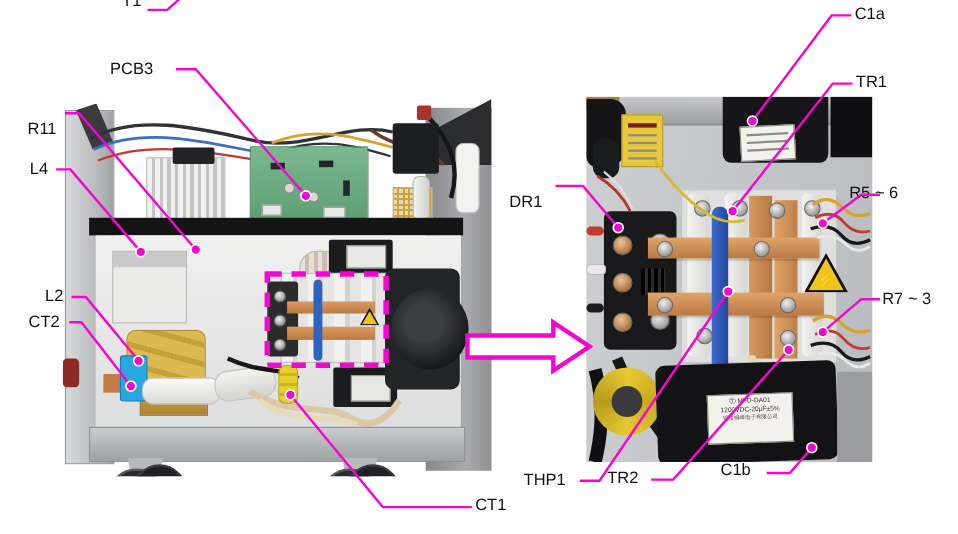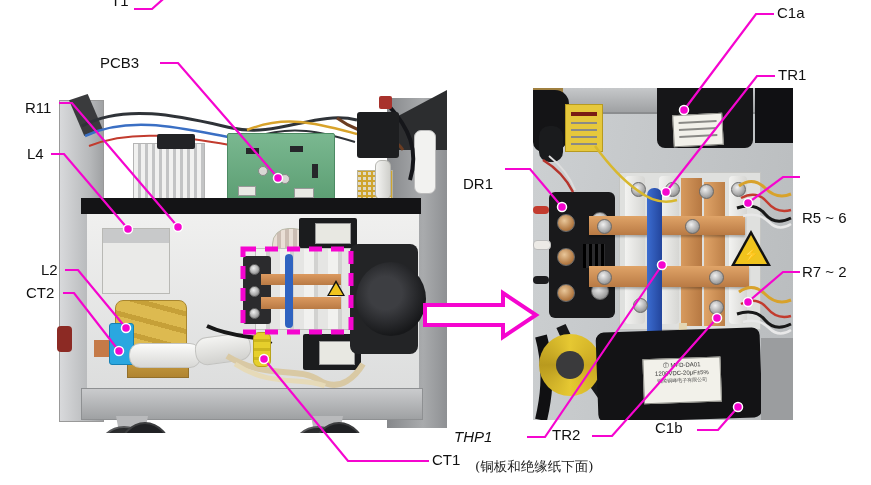--- a/index.html
+++ b/index.html
@@ -256,28 +256,27 @@
       <circle cx="562" cy="207" r="4.5"></circle>
       <circle cx="748" cy="203" r="4.5"></circle>
       <circle cx="748" cy="302" r="4.5"></circle>
     </g>
     <rect x="243" y="249" width="108" height="83" fill="none" stroke="#f505cf" stroke-width="5" stroke-dasharray="13 9"></rect>
     <polygon points="425,305 503,305 503,293 536,315 503,337 503,325 425,325" fill="#ffffff" stroke="#f505cf" stroke-width="4"></polygon>
   </svg>
 
   <div class="lbl" style="left:111px;top:-7px;">T1</div>
   <div class="lbl" style="left:100px;top:55px;">PCB3</div>
-  <div class="lbl" style="left:25px;top:100px;">R11</div>
+  <div class="lbl" style="left:25px;top:110px;">R11</div>
   <div class="lbl" style="left:27px;top:146px;">L4</div>
   <div class="lbl" style="left:41px;top:262px;">L2</div>
   <div class="lbl" style="left:26px;top:285px;">CT2</div>
   <div class="lbl" style="left:432px;top:452px;">CT1</div>
-  <div class="note" style="left:475px;top:458px;">(铜板和绝缘纸下面)</div>
-  <div class="lbl" style="left:454px;top:429px;font-style:italic;">THP1</div>
+  <div class="lbl" style="left:476px;top:429px;">THP1</div>
   <div class="lbl" style="left:552px;top:427px;">TR2</div>
   <div class="lbl" style="left:655px;top:420px;">C1b</div>
   <div class="lbl" style="left:777px;top:5px;">C1a</div>
   <div class="lbl" style="left:778px;top:67px;">TR1</div>
   <div class="lbl" style="left:463px;top:176px;">DR1</div>
-  <div class="lbl" style="left:802px;top:168px;margin-top:42px;">R5 ~ 6</div>
-  <div class="lbl" style="left:802px;top:264px;">R7 ~ 2</div>
+  <div class="lbl" style="left:772px;top:168px;">R5 ~ 6</div>
+  <div class="lbl" style="left:802px;top:264px;">R7 ~ 3</div>
 
 </div>
 
 </body></html>

